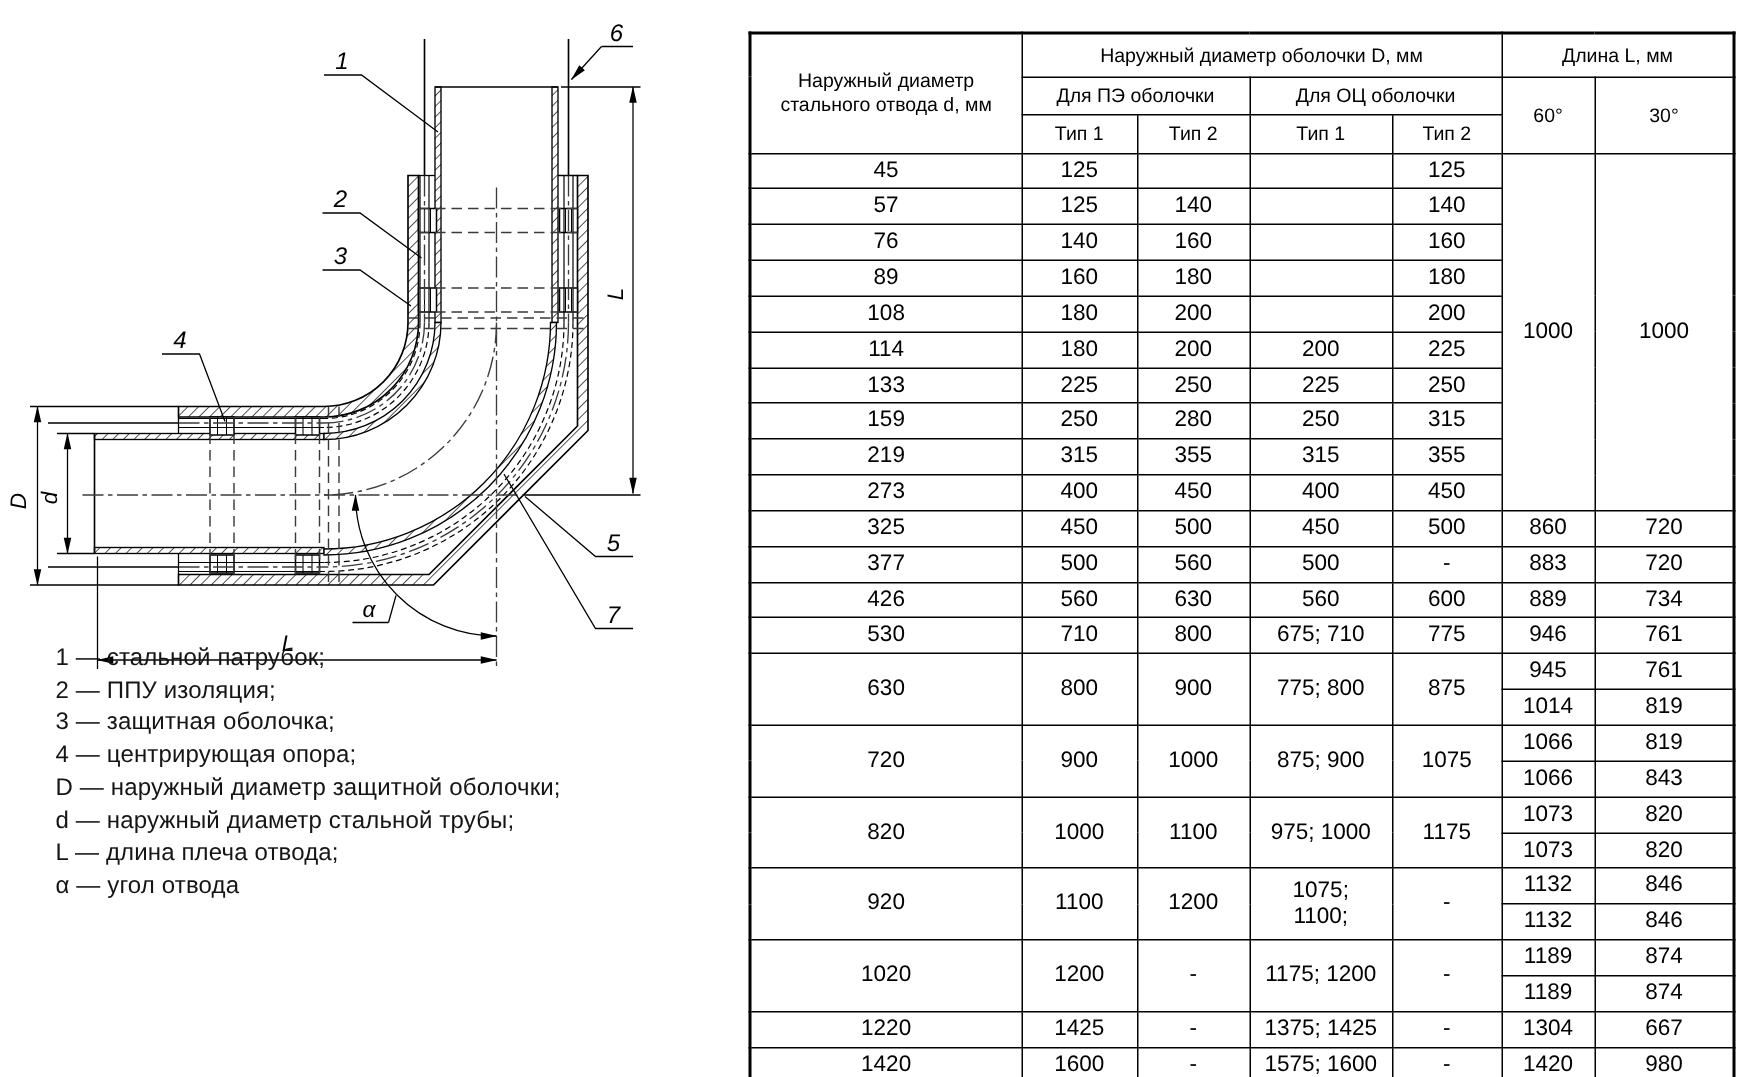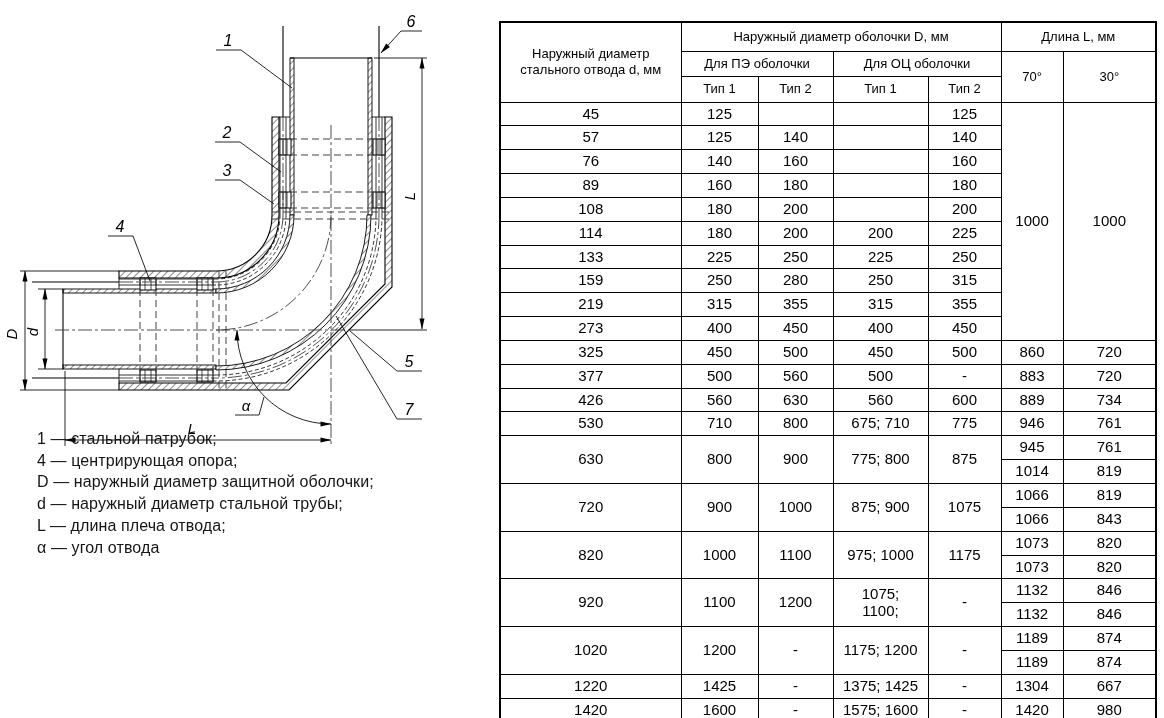--- a/index.html
+++ b/index.html
@@ -188,20 +188,22 @@
     <path class="thin" d="M422,31 L401,31"></path>
     <line class="thin" x1="401" y1="31" x2="381" y2="53" marker-end="url(#arr)"></line>
     <text class="callout" x="411" y="27">6</text>
     <path class="thin" d="M422,419 L397,419 L336,316"></path>
     <text class="callout" x="409" y="415">7</text>
   </g>
 </svg>
 
 <div class="legend">
   <div>1 — стальной патрубок;</div>
+  <div>2 — ППУ изоляция;</div>
+  <div>3 — защитная оболочка;</div>
   <div>4 — центрирующая опора;</div>
   <div>D — наружный диаметр защитной оболочки;</div>
   <div>d — наружный диаметр стальной трубы;</div>
   <div>L — длина плеча отвода;</div>
   <div>α — угол отвода</div>
 </div>
 
 <table class="dim-table">
   <colgroup>
     <col style="width:181px">
@@ -214,21 +216,21 @@
   </colgroup>
   <thead>
     <tr class="hr1">
       <th rowspan="3">Наружный диаметр стального отвода d, мм</th>
       <th colspan="4">Наружный диаметр оболочки D, мм</th>
       <th colspan="2">Длина L, мм</th>
     </tr>
     <tr class="hr2">
       <th colspan="2">Для ПЭ оболочки</th>
       <th colspan="2">Для ОЦ оболочки</th>
-      <th rowspan="2">70°</th>
+      <th rowspan="2">60°</th>
       <th rowspan="2">30°</th>
     </tr>
     <tr class="hr3">
       <th>Тип 1</th>
       <th>Тип 2</th>
       <th>Тип 1</th>
       <th>Тип 2</th>
     </tr>
   </thead>
   <tbody>

